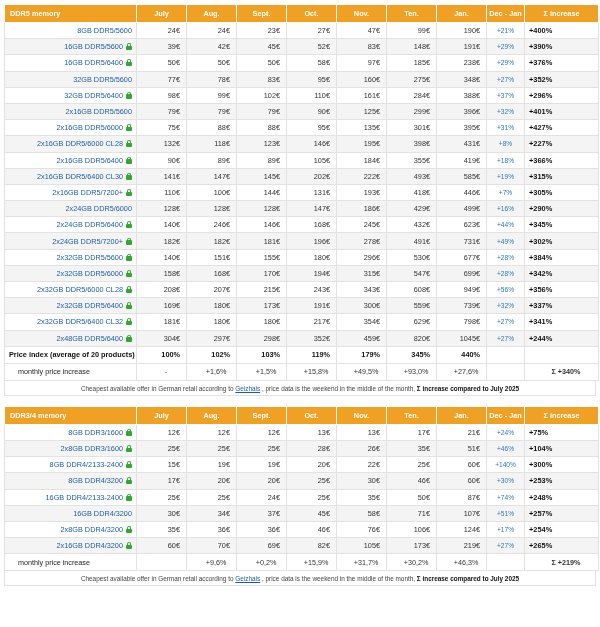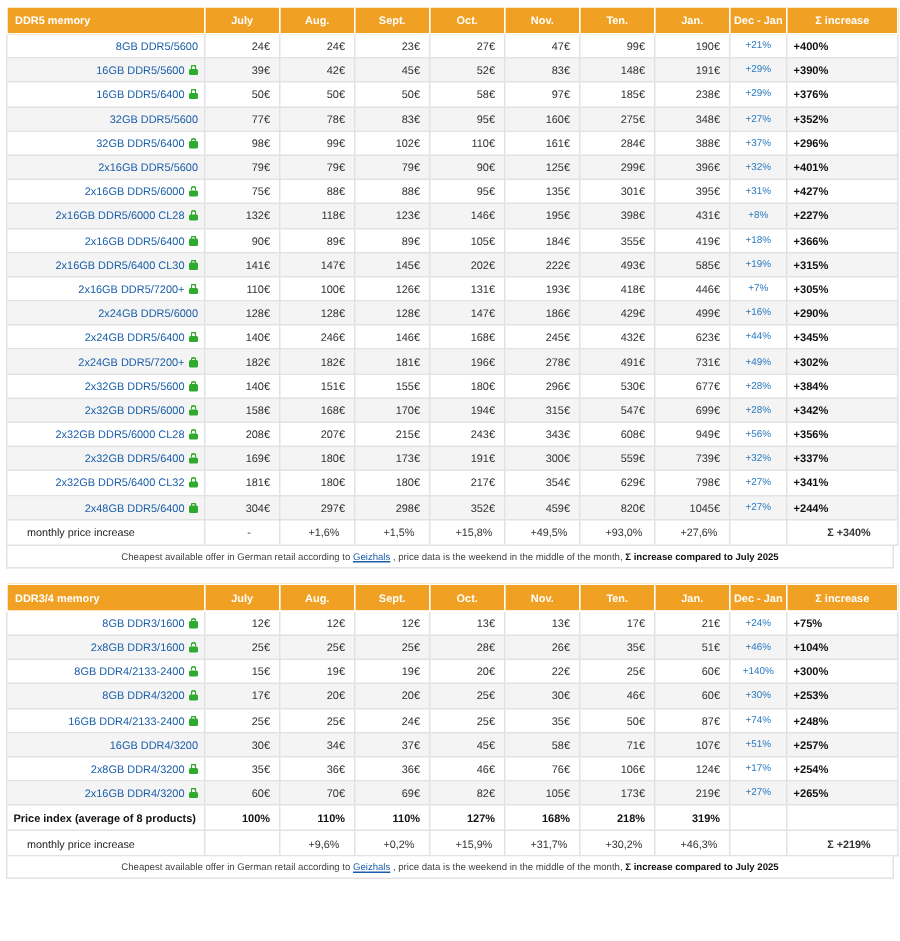--- a/index.html
+++ b/index.html
@@ -291,21 +291,21 @@
           <td class="num">222€</td>
           <td class="num">493€</td>
           <td class="num">585€</td>
           <td class="dec">+19%</td>
           <td class="inc">+315%</td>
         </tr>
         <tr class="plain">
           <td class="name"><span>2x16GB DDR5/7200+</span><span class="lock"></span></td>
           <td class="num">110€</td>
           <td class="num">100€</td>
-          <td class="num">126€</td>
+          <td class="num">144€</td>
           <td class="num">131€</td>
           <td class="num">193€</td>
           <td class="num">418€</td>
           <td class="num">446€</td>
           <td class="dec">+7%</td>
           <td class="inc">+305%</td>
         </tr>
         <tr class="alt">
           <td class="name"><span>2x24GB DDR5/6000</span></td>
           <td class="num">128€</td>
@@ -406,20 +406,32 @@
           <td class="name"><span>2x48GB DDR5/6400</span><span class="lock"></span></td>
           <td class="num">304€</td>
           <td class="num">297€</td>
           <td class="num">298€</td>
           <td class="num">352€</td>
           <td class="num">459€</td>
           <td class="num">820€</td>
           <td class="num">1045€</td>
           <td class="dec">+27%</td>
           <td class="inc">+244%</td>
+        </tr>
+        <tr class="index-row">
+          <td class="name">Price index (average of 20 products)</td>
+          <td class="num">100%</td>
+          <td class="num">102%</td>
+          <td class="num">103%</td>
+          <td class="num">119%</td>
+          <td class="num">179%</td>
+          <td class="num">345%</td>
+          <td class="num">440%</td>
+          <td class="dec"></td>
+          <td class="inc"></td>
         </tr>
         <tr class="monthly-row">
           <td class="name">monthly price increase</td>
           <td>-</td>
           <td>+1,6%</td>
           <td>+1,5%</td>
           <td>+15,8%</td>
           <td>+49,5%</td>
           <td>+93,0%</td>
           <td>+27,6%</td>
@@ -551,32 +563,20 @@
           <td class="num">60€</td>
           <td class="num">70€</td>
           <td class="num">69€</td>
           <td class="num">82€</td>
           <td class="num">105€</td>
           <td class="num">173€</td>
           <td class="num">219€</td>
           <td class="dec">+27%</td>
           <td class="inc">+265%</td>
         </tr>
-        <tr class="index-row">
-          <td class="name">Price index (average of 8 products)</td>
-          <td class="num">100%</td>
-          <td class="num">110%</td>
-          <td class="num">110%</td>
-          <td class="num">127%</td>
-          <td class="num">168%</td>
-          <td class="num">218%</td>
-          <td class="num">319%</td>
-          <td class="dec"></td>
-          <td class="inc"></td>
-        </tr>
         <tr class="monthly-row">
           <td class="name">monthly price increase</td>
           <td></td>
           <td>+9,6%</td>
           <td>+0,2%</td>
           <td>+15,9%</td>
           <td>+31,7%</td>
           <td>+30,2%</td>
           <td>+46,3%</td>
           <td class="dec"></td>

